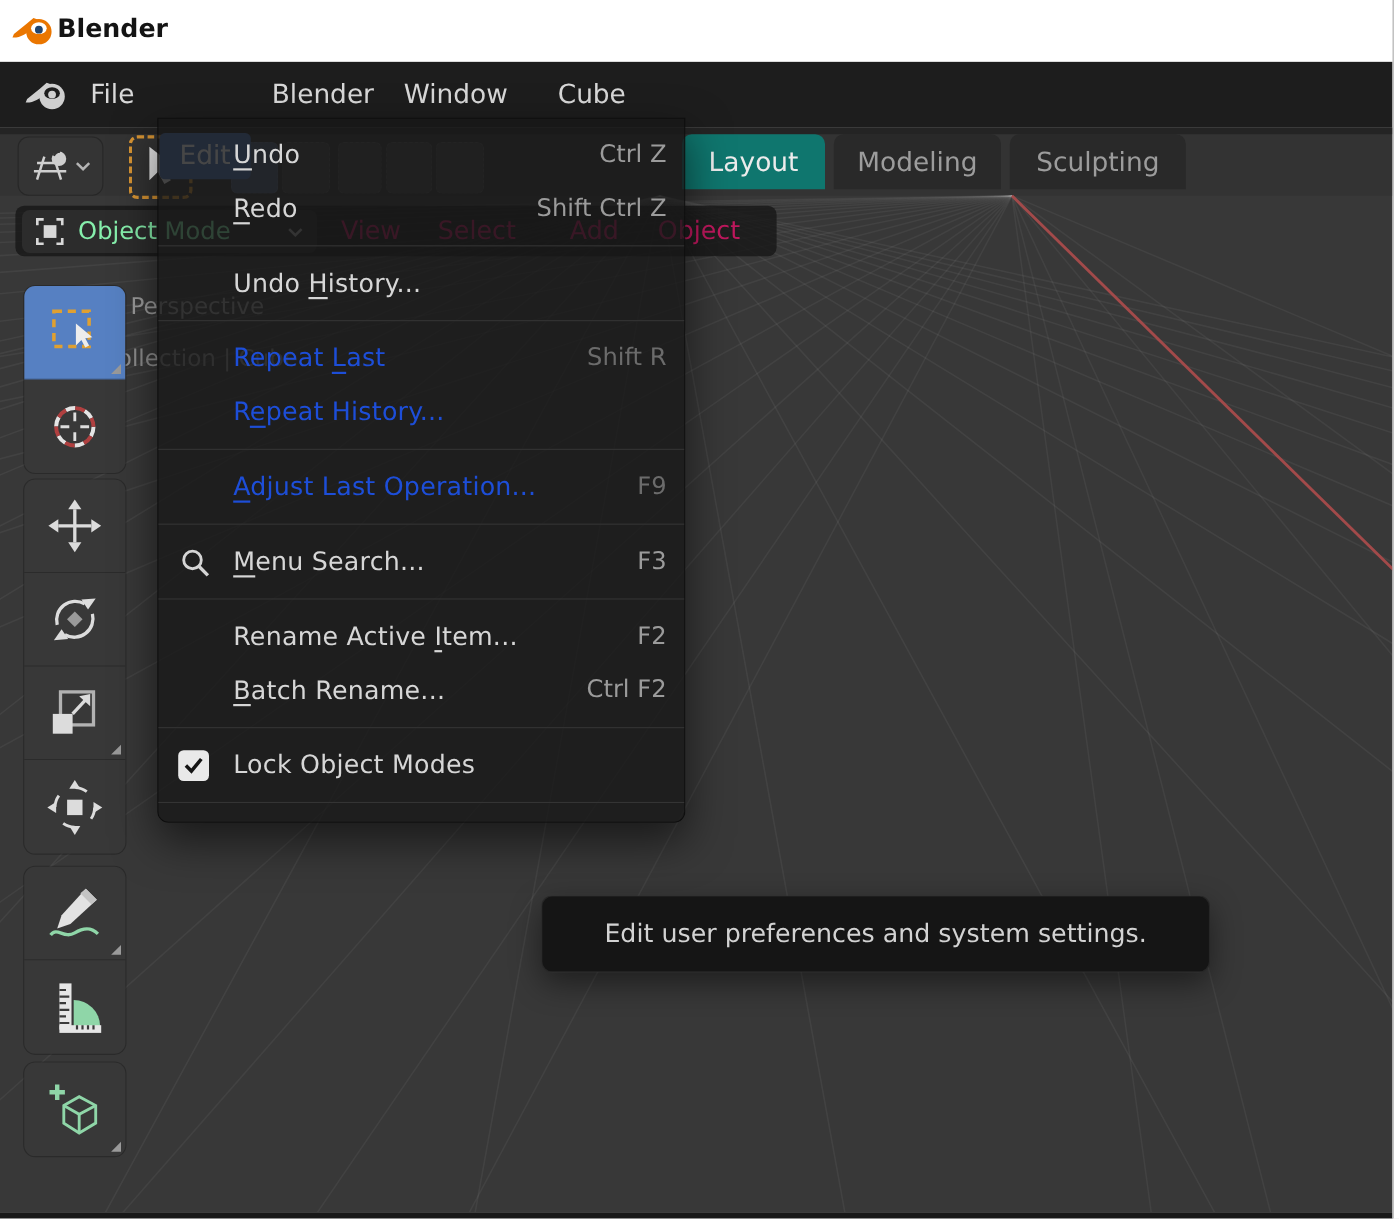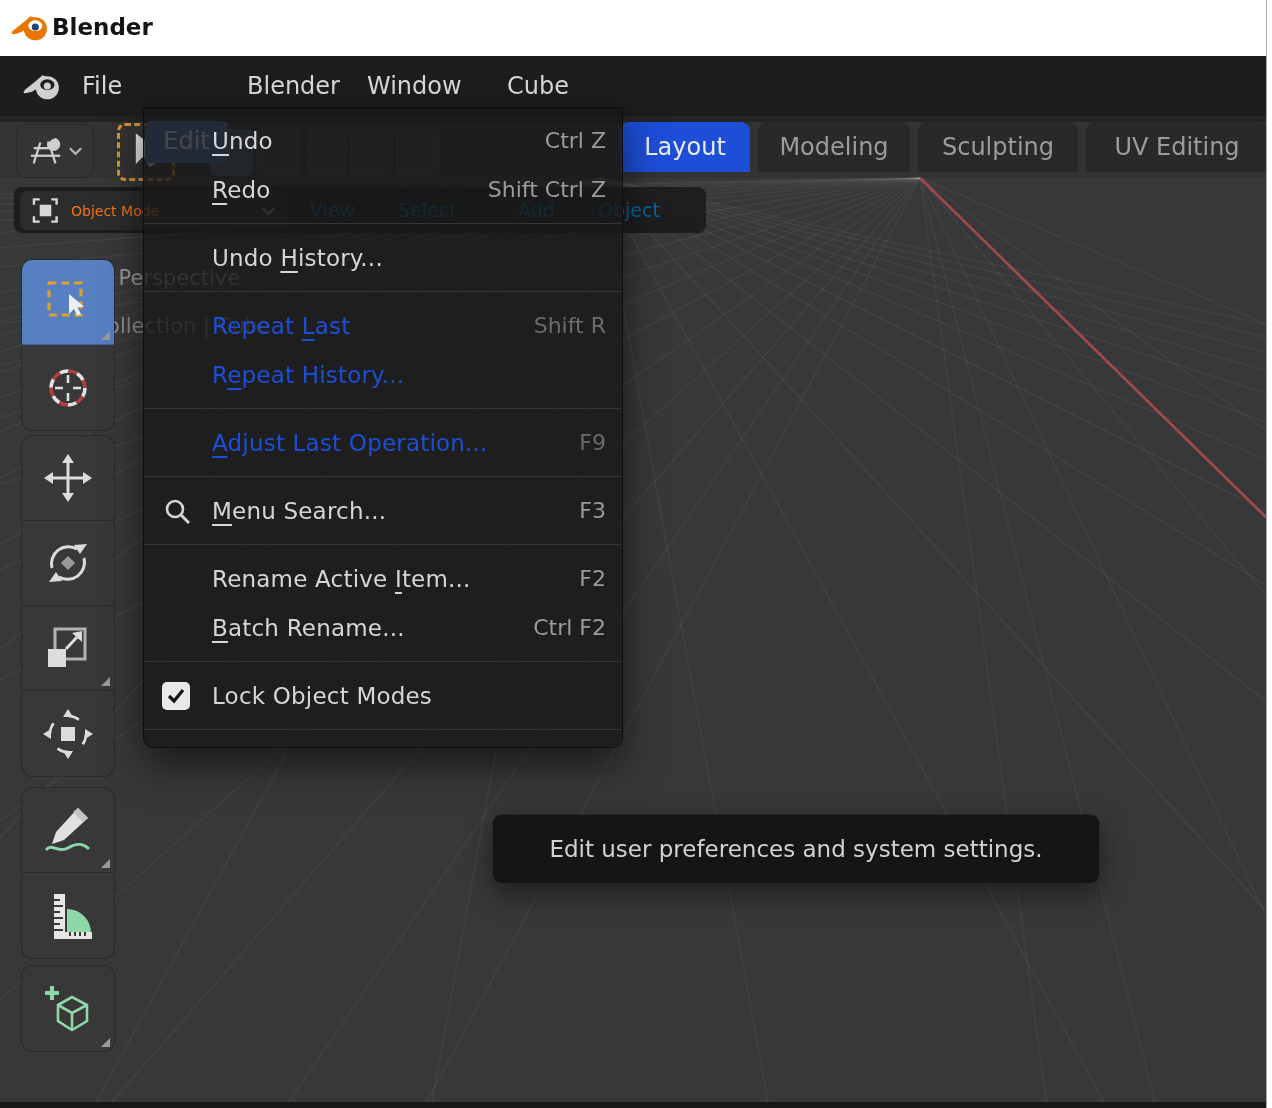--- a/index.html
+++ b/index.html
@@ -18,21 +18,21 @@
   .mb-file   { left:82px; }
   .mb-render { left:247px; }
   .mb-window { left:367px; }
   .mb-help   { left:507px; }
   .mb-edit { position:absolute; left:145px; top:65px; width:83px; height:42px; background:#4e73b2;
              border-radius:5px; color:#ffffff; font-size:24px; text-align:center; line-height:41px; }
 
   
   .tab { position:absolute; top:66px; height:50px; border-radius:9px 9px 0 0; font-size:24px;
          text-align:center; line-height:50px; color:#9c9c9c; background:#292929; }
-  .tab.active { background:#1d4ed8; color:#ececec; }
+  .tab.active { background:#0f766e; color:#ececec; }
   .tab-layout    { left:620px; width:130px; }
   .tab-modeling  { left:758px; width:152px; }
   .tab-sculpting { left:918px; width:160px; }
   .tab-uvediting { left:1086px; width:182px; }
 
   
   .viewport { position:absolute; left:0; top:116px; width:1266px; height:986px; background:#383838; z-index:1; }
   .viewport .topline { position:absolute; left:0; top:0; width:100%; height:6px; background:#242424; }
   #vp-grid { position:absolute; left:0; top:0; }
 
@@ -44,22 +44,22 @@
                      border-radius:8px; z-index:3; display:flex; align-items:center; justify-content:center; }
   .faded-tool { position:absolute; top:129px; height:47px; border-radius:6px; z-index:3;
                 background:rgba(255,255,255,0.07); border:1px dashed rgba(255,255,255,0.08); }
   .faded-tool.first { background:rgba(110,140,190,0.45); }
 
   
   .hdr-strip { position:absolute; left:14px; top:187px; width:692px; height:46px; background:rgba(22,22,22,0.8);
                border-radius:8px; z-index:3; }
   .mode-btn { position:absolute; left:20px; top:191px; width:268px; height:39px; background:#2c2c2c; border-radius:7px;
               display:flex; align-items:center; padding:0 12px; gap:12px; z-index:3; }
-  .mode-btn .lbl { color:#f97316; font-size:14px; flex:1; }
-  .vp-menu { position:absolute; top:191px; height:39px; line-height:39px; font-size:19px; color:#0369a1; z-index:3; }
+  .mode-btn .lbl { color:#86efac; font-size:22px; flex:1; }
+  .vp-menu { position:absolute; top:191px; height:39px; line-height:39px; font-size:23px; color:#be185d; z-index:3; }
   .vpm-view   { left:310px; }
   .vpm-select { left:398px; }
   .vpm-add    { left:518px; }
   .vpm-object { left:598px; }
 
   
   .ov-text { position:absolute; color:#9a9a9a; font-size:21px; z-index:3; }
   .ov-persp { left:64px; top:266px; }
   .ov-coll  { left:56px; top:314px; color:#8e8e8e; }
 
@@ -127,21 +127,20 @@
     </svg>
     <span class="mb-item mb-file">File</span>
     <div class="mb-edit">Edit</div>
     <span class="mb-item mb-render">Blender</span>
     <span class="mb-item mb-window">Window</span>
     <span class="mb-item mb-help">Cube</span>
 
     <div class="tab active tab-layout">Layout</div>
     <div class="tab tab-modeling">Modeling</div>
     <div class="tab tab-sculpting">Sculpting</div>
-    <div class="tab tab-uvediting">UV Editing</div>
   </div>
 
   <div class="viewport">
     <svg id="vp-grid" width="1266" height="986" viewBox="0 0 1266 986">
       <rect x="0" y="0" width="1266" height="62" fill="#333333"></rect>
       <line x1="600" y1="62" x2="-3600" y2="986" stroke="#ffffff" stroke-opacity="0.055" stroke-width="1.4"></line>
         <line x1="600" y1="62" x2="-3264" y2="986" stroke="#ffffff" stroke-opacity="0.055" stroke-width="1.4"></line>
         <line x1="600" y1="62" x2="-2928" y2="986" stroke="#ffffff" stroke-opacity="0.055" stroke-width="1.4"></line>
         <line x1="600" y1="62" x2="-2592" y2="986" stroke="#ffffff" stroke-opacity="0.055" stroke-width="1.4"></line>
         <line x1="600" y1="62" x2="-2256" y2="986" stroke="#ffffff" stroke-opacity="0.055" stroke-width="1.4"></line>

